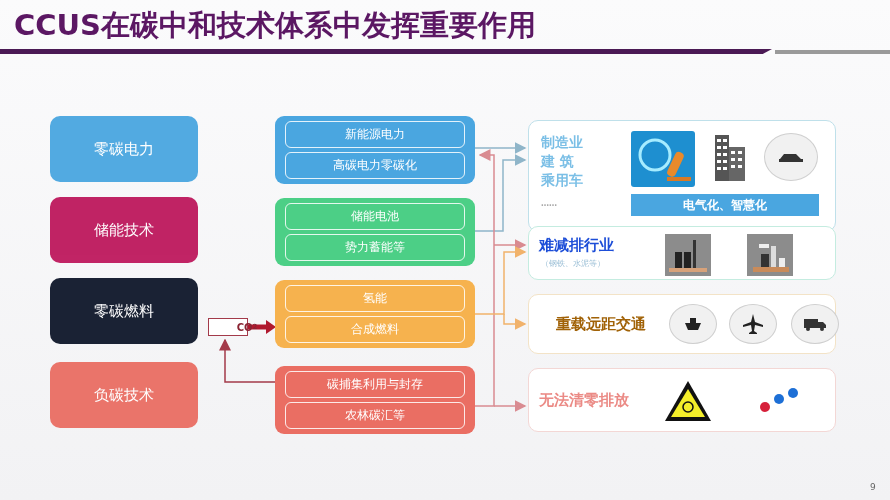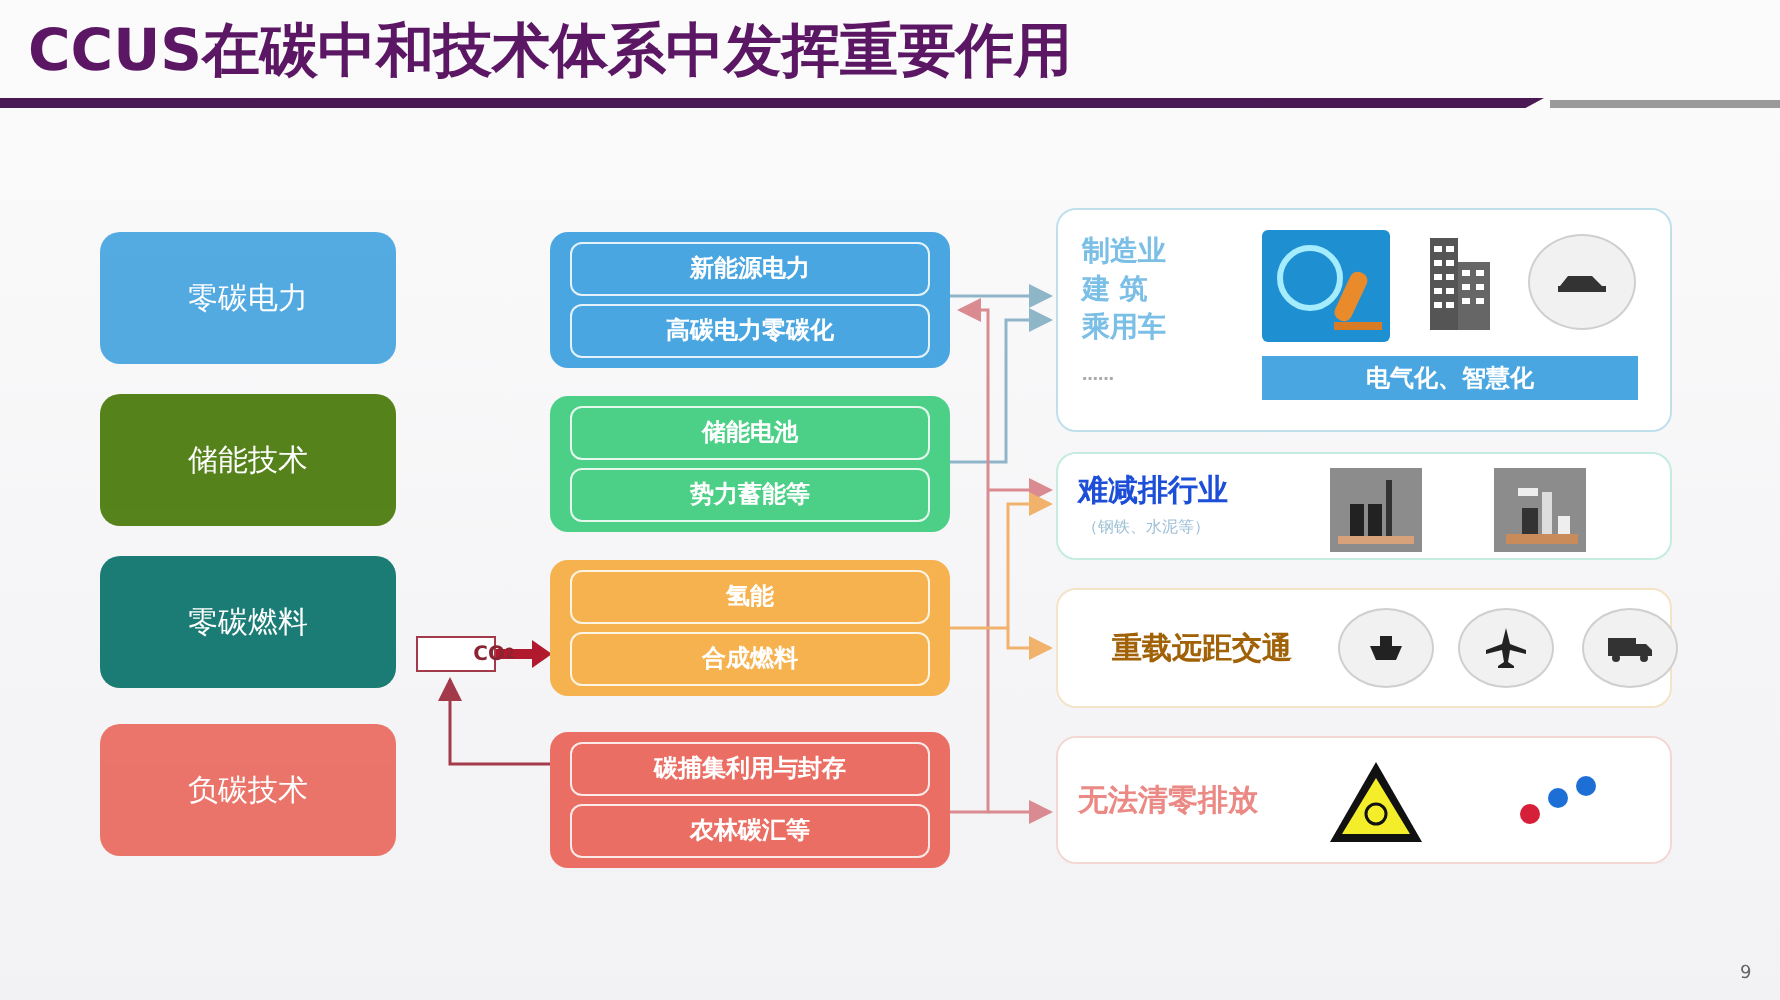--- a/index.html
+++ b/index.html
@@ -29,21 +29,21 @@
   }
   .cat {
     position: absolute; left: 50px; width: 148px; height: 66px;
     border-radius: 10px; color: #fff; font-size: 15px;
     display: flex; align-items: center; justify-content: center;
     opacity: 0.95;
   }
   .group {
     position: absolute; left: 275px; width: 200px; height: 68px;
     border-radius: 9px; padding: 5px 10px; box-sizing: border-box;
-    display: flex; flex-direction: column; gap: 4px; font-weight: bold;
+    display: flex; flex-direction: column; gap: 4px;
   }
   .sub {
     flex: 1; border: 1.5px solid rgba(255,255,255,0.85); border-radius: 6px;
     color: #fff; font-size: 12px;
     display: flex; align-items: center; justify-content: center;
   }
   .panel {
     position: absolute; left: 528px; width: 308px;
     background: #fff; border-radius: 10px; box-sizing: border-box;
   }
@@ -103,22 +103,22 @@
 
   <polyline points="475,314 504,314 504,252 525,252" fill="none" stroke="#f1b26b" stroke-width="1.5" marker-end="url(#ao)"></polyline>
   <polyline points="504,314 504,324 525,324" fill="none" stroke="#f1b26b" stroke-width="1.5" marker-end="url(#ao)"></polyline>
 
   <polyline points="275,382 225,382 225,340" fill="none" stroke="#a33a4a" stroke-width="1.5" marker-end="url(#ac)"></polyline>
   <line x1="243" y1="327" x2="268" y2="327" stroke="#b0192e" stroke-width="5"></line>
   <path d="M266,320 L276,327 L266,334 z" fill="#b0192e"></path>
 </svg>
 
 <div class="cat" style="top:116px;background:#4aa6e0">零碳电力</div>
-<div class="cat" style="top:197px;background:#4d7c0f">储能技术</div>
-<div class="cat" style="top:278px;background:#0f766e">零碳燃料</div>
+<div class="cat" style="top:197px;background:#be185d">储能技术</div>
+<div class="cat" style="top:278px;background:#0f172a">零碳燃料</div>
 <div class="cat" style="top:362px;background:#ea6e63">负碳技术</div>
 
 <div class="co2-box">
   <span>CO</span>
     <sub>2</sub>
 </div>
 
 <div class="group" style="top:116px;background:#4aa6e0">
   <div class="sub">新能源电力</div>
   <div class="sub">高碳电力零碳化</div>
@@ -129,21 +129,21 @@
 </div>
 <div class="group" style="top:280px;background:#f6b24e">
   <div class="sub">氢能</div>
   <div class="sub">合成燃料</div>
 </div>
 <div class="group" style="top:366px;background:#ea6e63">
   <div class="sub">碳捕集利用与封存</div>
   <div class="sub">农林碳汇等</div>
 </div>
 
-<div class="panel" style="top:104px;height:112px;border:1.5px solid #bfe0ea">
+<div class="panel" style="top:120px;height:112px;border:1.5px solid #bfe0ea">
   <div style="position:absolute;left:12px;top:12px;font-size:14px;line-height:19px;color:#7bbfe6;font-weight:bold">
     <div>制造业</div>
     <div>建 筑</div>
     <div>乘用车</div>
     <div style="font-size:8px;color:#aaa;margin-top:4px">……</div>
   </div>
   <div class="icon-tile" style="left:102px;top:10px;width:64px;height:56px;background:#1e8fd0;border-radius:3px">
     <svg width="64" height="56">
       <circle cx="24" cy="24" r="15" fill="none" stroke="#a6ecff" stroke-width="3"></circle>
       <rect x="40" y="20" width="9" height="26" rx="4" fill="#e98a2b" transform="rotate(25 44 33)"></rect>

